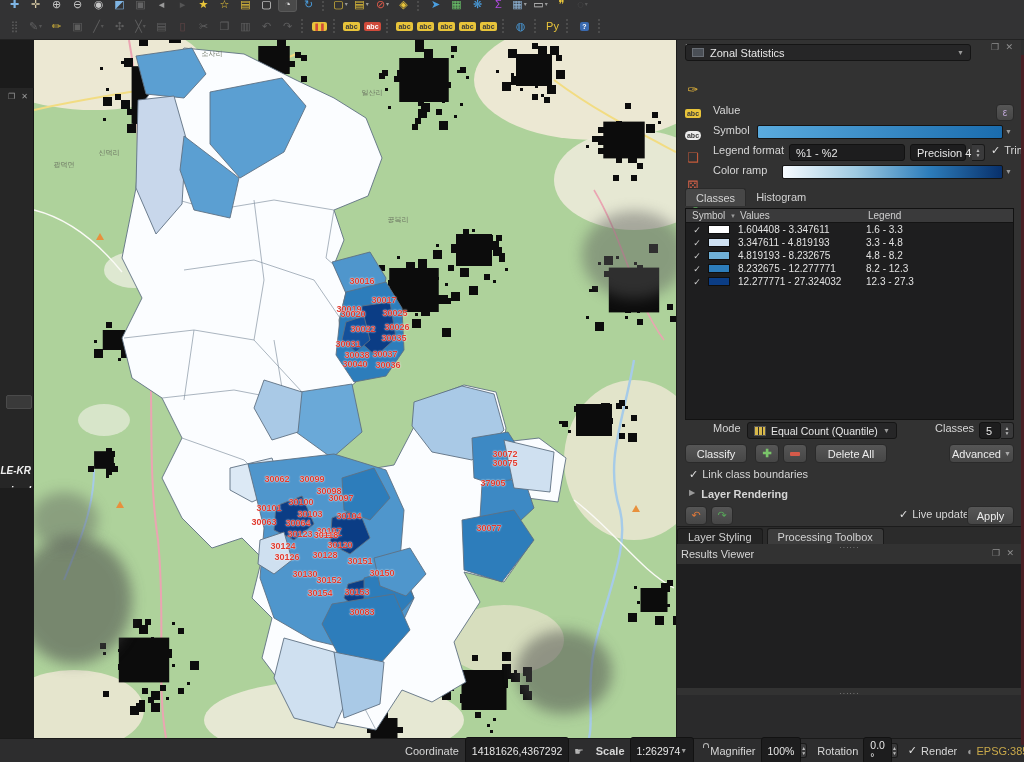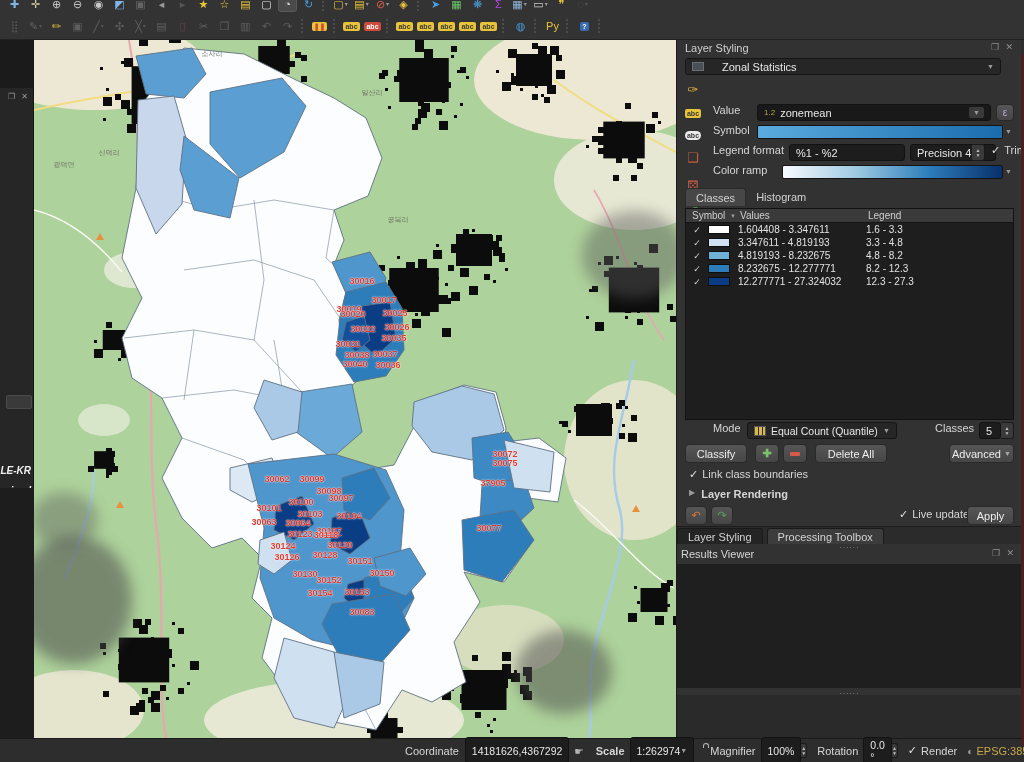--- a/index.html
+++ b/index.html
@@ -804,59 +804,54 @@
         <span class="zlabel" style="left: 286px; top: 553px;">30154</span>
         <span class="zlabel" style="left: 323px; top: 552px;">30153</span>
         <span class="zlabel" style="left: 328px; top: 572px;">30083</span>
       </div>
   </div>
 
   <div id="right-panel">
     <div class="ptitle">Layer Styling</div>
     <div class="wctl">❐ ✕</div>
 
-    <div class="row combo" style="left:8px; top:18px; width:316px;gap:12px;">
+    <div class="row combo" style="left:8px; top:4px; width:286px;">
       <span style="width:12px;height:9px;background:#4a4f56;border:1px solid #6a6f76;margin-right:6px;"></span>
       <span>Zonal Statistics</span>
       <span class="arr">▼</span>
     </div>
 
     <div class="railico" style="top:42px; color:#e0b23a;">✑</div>
     <div class="railico" style="top:64px;"><span class="tb-chip" style="background:#e8c43a;color:#3a3a3a;">abc</span></div>
     <div class="railico" style="top:86px;"><span class="tb-chip" style="background:#ececec;color:#3a3a3a;border-radius:6px;">abc</span></div>
     <div class="railico" style="top:110px; color:#c45a3a;">❑</div>
     <div class="railico" style="top:138px; color:#d06048;">⚄</div>
     <div class="railico" style="top:164px; color:#5aa85a;">↺</div>
 
 
     <div class="row" style="left:36px; top:64px;">
         <span class="lbl">Value</span>
       </div>
-    <div class="row inputbox" style="left:80px; top:64px; width:234px; background:#19191a;">
-      <span style="color:#b0a848;font-size:8px;margin-right:5px;">1.2</span>
-      <span>zonemean</span>
-      <span class="arr" style="background:#3a3a3b;padding:2px 4px;border-radius:2px;">▼</span>
-    </div>
     <div class="row btn" style="left:319px; top:64px; width:18px; padding:0; height:17px;">
         <span style="color:#c0a8d8;font-size:10px;">ε</span>
       </div>
 
     <div class="row" style="left:36px; top:84px;">
         <span class="lbl">Symbol</span>
       </div>
     <div class="row" style="left:80px; top:85px; width:246px; height:14px; border:1px solid #141414; border-radius:2px; background:linear-gradient(90deg,#5aabde,#1a6cae);"></div>
     <div class="row" style="left:328px; top:88px; font-size:7px; color:#9a9a9a;">▼</div>
 
     <div class="row" style="left:36px; top:104px;">
         <span class="lbl">Legend format</span>
       </div>
     <div class="row inputbox" style="left:112px; top:104px; width:116px;">
         <span>%1 - %2</span>
       </div>
-    <div class="row inputbox" style="left:233px; top:104px; width:86px;">
+    <div class="row inputbox" style="left:233px; top:104px; width:56px;">
       <span>Precision</span>&nbsp;<span>4</span>
     </div>
     <div class="row spin" style="left:295px; top:104px;">
         <span>▲</span>
         <span>▼</span>
       </div>
     <div class="row" style="left:314px; top:104px;">
         <span class="chk">✓</span>
         <span class="lbl">Trim</span>
       </div>

